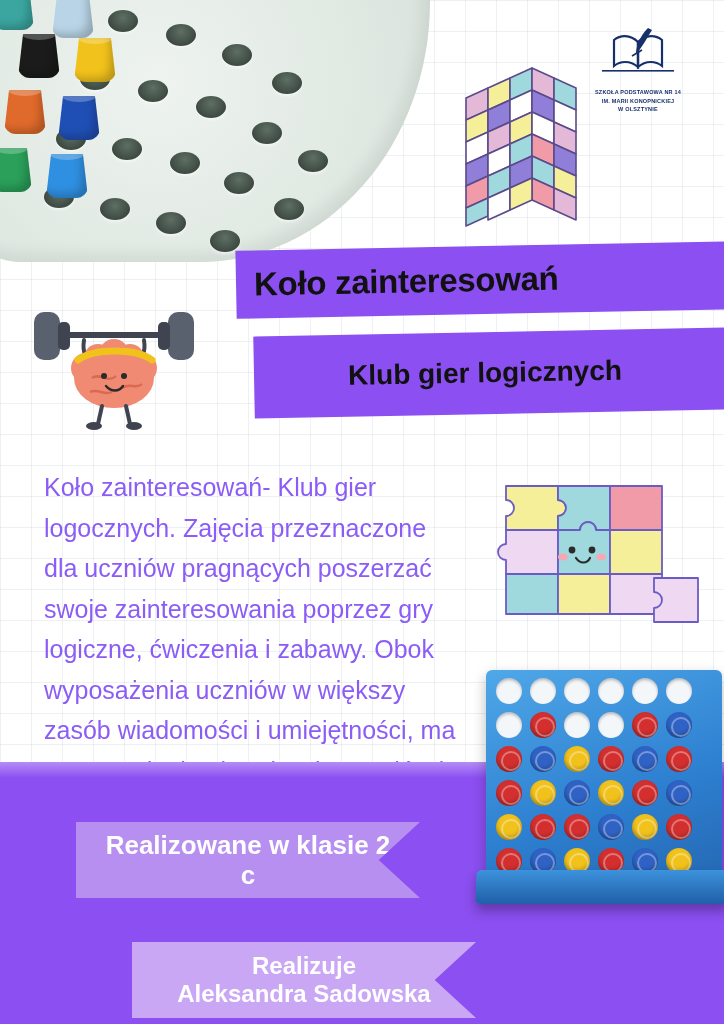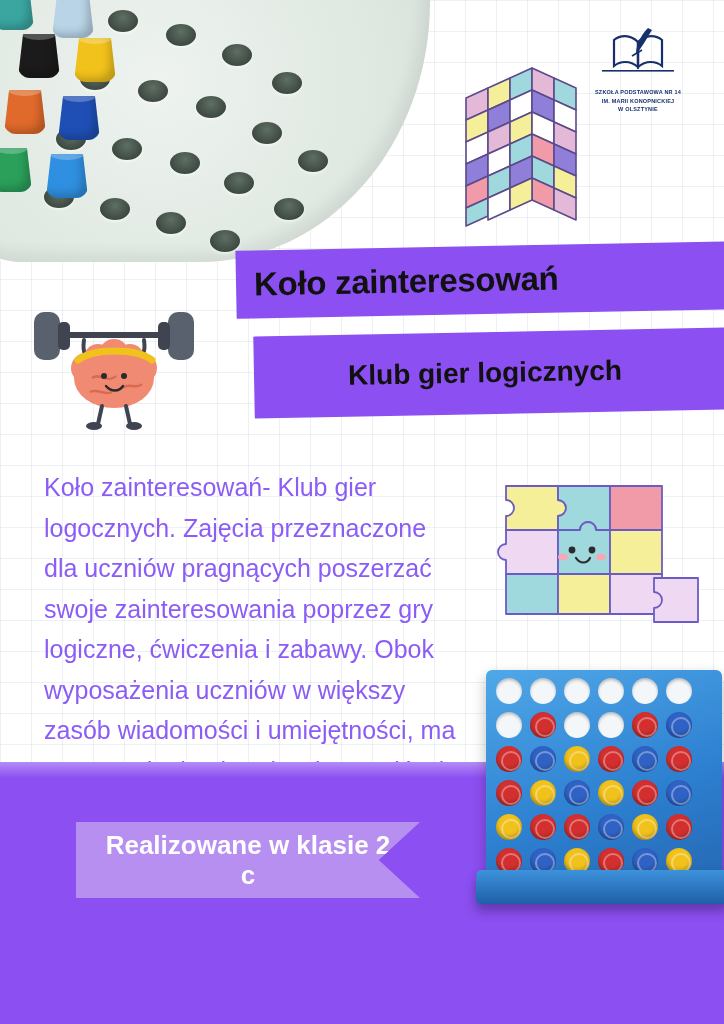--- a/index.html
+++ b/index.html
@@ -400,14 +400,18 @@
       <div class="c4-chip" style="left:112px; top:178px; background:#d32f2f;"></div>
       <div class="c4-chip" style="left:146px; top:178px; background:#2f62c4;"></div>
       <div class="c4-chip" style="left:180px; top:178px; background:#f2c21c;"></div>
     </div>
     <div class="c4-base"></div>
   </div>
 
   <div class="ribbon ribbon1">
     <span class="inner">Realizowane w klasie 2 c</span>
   </div>
+  <div class="ribbon ribbon2">
+    <span class="inner" style="white-space:pre-line;">Realizuje
+Aleksandra Sadowska</span>
+  </div>
 
 </div>
 
 </body></html>

